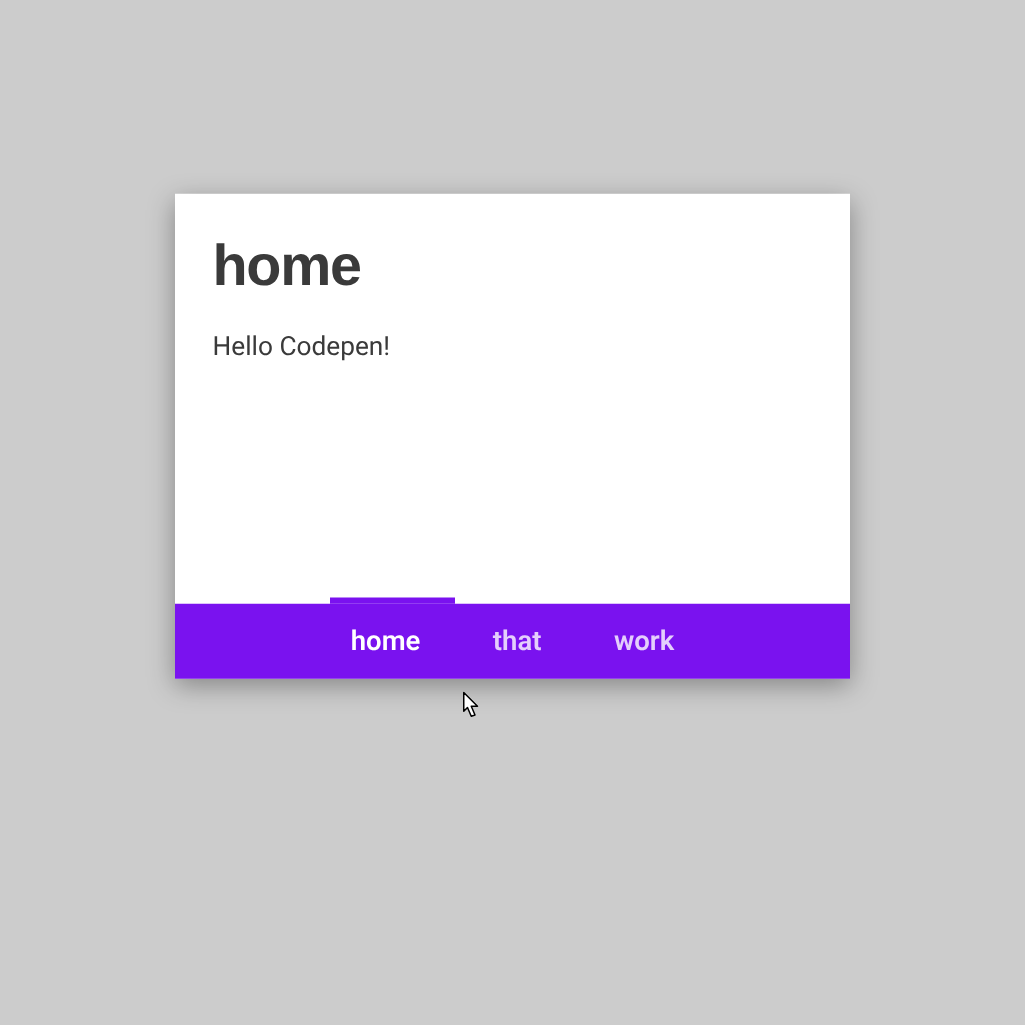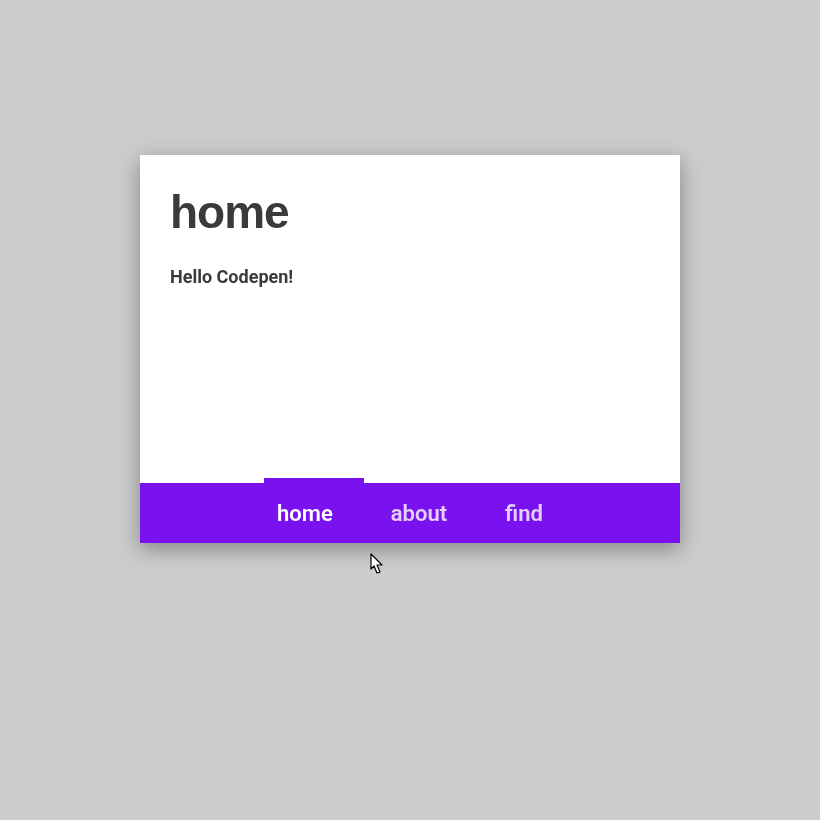--- a/index.html
+++ b/index.html
@@ -31,25 +31,24 @@
     .title {
       font-family: "Arial Narrow", "Helvetica Neue Condensed", Impact, sans-serif;
       font-stretch: condensed;
       font-weight: 700;
       font-size: 46px;
       color: #3a3a3a;
       letter-spacing: -1px;
       margin-bottom: 24px;
     }
     .para {
-      font-size: 18px;
+      font-size: 21px;
       color: #3a3a3a;
       line-height: 1.5;
       margin-bottom: 16px;
-      font-weight: bold;
     }
     .link {
       color: #6b12e6;
       text-decoration: underline;
       cursor: pointer;
     }
     .navbar {
       background: #7a12ef;
       height: 60px;
       display: flex;
@@ -89,20 +88,20 @@
 <body>
 
 <div class="card">
   <div class="content">
     <h1 class="title">home</h1>
     <p class="para">Hello Codepen!</p>
   </div>
   <div class="navbar">
     <div class="indicator"></div>
     <div class="tab active">home</div>
-    <div class="tab">about</div>
-    <div class="tab">find</div>
+    <div class="tab">that</div>
+    <div class="tab">work</div>
   </div>
 </div>
 
 <svg class="cursor" width="22" height="26" viewBox="0 0 22 26">
   <path d="M7 1 L7 16 L10 13 L13 20 L16 19 L13 12 L18 12 Z" fill="#ffffff" stroke="#000000" stroke-width="1.2" stroke-linejoin="round"></path>
 </svg>
 
 </body></html>

